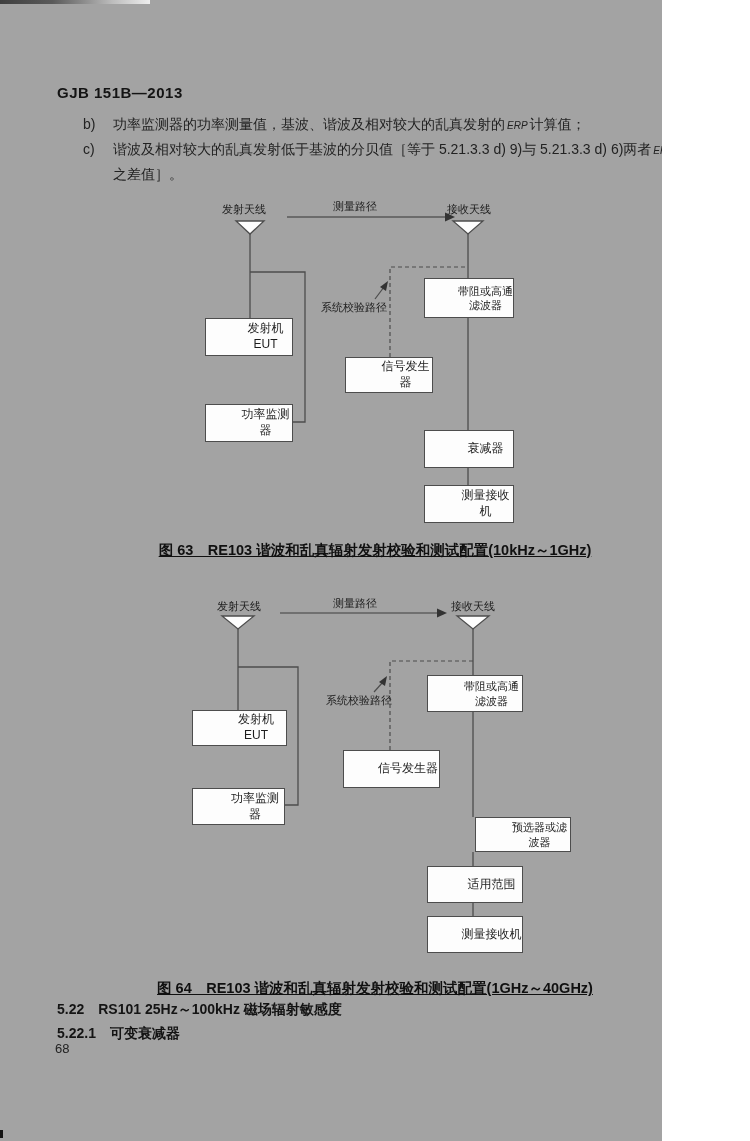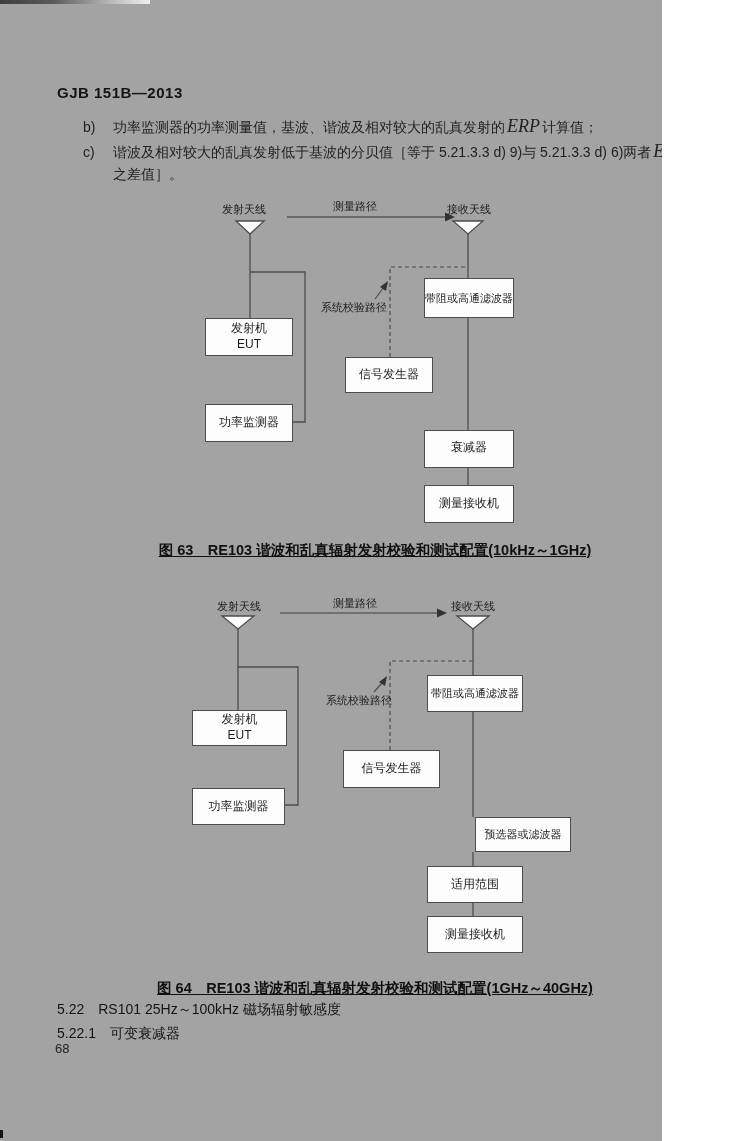--- a/index.html
+++ b/index.html
@@ -19,37 +19,37 @@
     position:absolute; left:744px; top:1124px; width:3px; height:3px; background:#c2c2c2;
   }
   .doc-header {
     position:absolute; left:57px; top:84px; font-size:15px; font-weight:bold;
     letter-spacing:0.5px; color:#141414;
   }
   .para { position:absolute; left:83px; font-size:14px; color:#222; white-space:nowrap; }
   .para .marker { display:inline-block; width:30px; }
   .para-cont { position:absolute; left:113px; font-size:14px; color:#222; }
   .erp {
-    font-family:Liberation Serif, serif; font-style:italic;
-    font-size:18px; padding:0 2px;
+    font-family:Liberation Sans, sans-serif; font-style:italic;
+    font-size:10px; padding:0 2px;
   }
   .diagram { position:absolute; left:0; width:750px; }
   .diagram svg { position:absolute; left:0; top:0; }
   .dbox {
     position:absolute; border:1.3px solid #4d4d4d; background:#fdfdfd;
     display:flex; flex-direction:column; align-items:center; justify-content:center;
-    text-align:center; font-size:12px; color:#1d1d1d; line-height:1.3; box-sizing:border-box;
+    text-align:center; font-size:12px; color:#1d1d1d; line-height:1.3; box-sizing:border-box;padding-left:33px;
   }
   .dbox.small { font-size:11px; }
   .lbl { position:absolute; font-size:11px; color:#1d1d1d; white-space:nowrap; }
   .caption {
     position:absolute; left:0; width:750px; text-align:center;
     font-weight:bold; font-size:14.5px; color:#101010; white-space:nowrap;text-decoration:underline;
   }
-  .heading { position:absolute; left:57px; font-weight:normal; font-size:14px; color:#141414; white-space:nowrap; }
+  .heading { position:absolute; left:57px; font-weight:bold; font-size:14px; color:#141414; white-space:nowrap; }
   .pagenum { position:absolute; left:55px; top:1041px; font-size:13px; color:#222;text-align:right; }
 </style>
 </head>
 <body>
 
 <div class="page">
 
   <div class="artifact-top"></div>
   <div class="artifact-bottom-left"></div>
   <div class="artifact-bottom-right"></div>
@@ -98,21 +98,21 @@
     <div class="dbox" style="left:205px; top:123px; width:88px; height:38px;">
       <span>发射机</span>
       <span>EUT</span>
     </div>
     <div class="dbox" style="left:345px; top:162px; width:88px; height:36px;">
       <span>信号发生器</span>
     </div>
     <div class="dbox" style="left:205px; top:209px; width:88px; height:38px;">
       <span>功率监测器</span>
     </div>
-    <div class="dbox" style="left:424px; top:235px; width:90px; height:38px;font-family:Liberation Mono, monospace;">
+    <div class="dbox" style="left:424px; top:235px; width:90px; height:38px;">
       <span>衰减器</span>
     </div>
     <div class="dbox" style="left:424px; top:290px; width:90px; height:38px;">
       <span>测量接收机</span>
     </div>
   </div>
 
   <div class="caption" style="top:541px">图 63　RE103 谐波和乱真辐射发射校验和测试配置(10kHz～1GHz)</div>
 
   <div class="diagram" style="top:592px; height:372px;">

